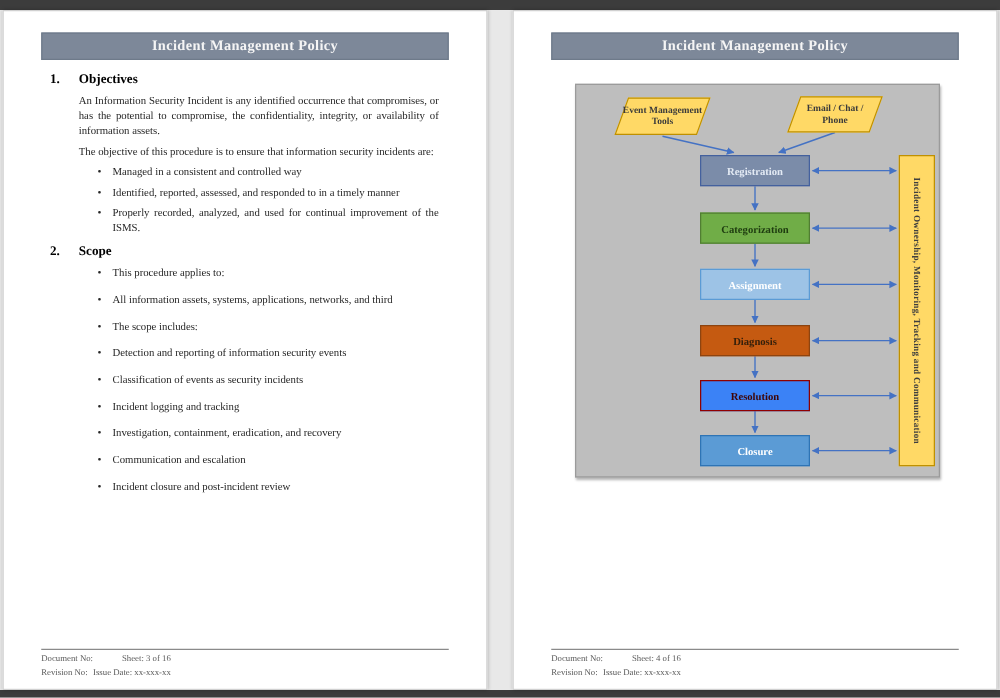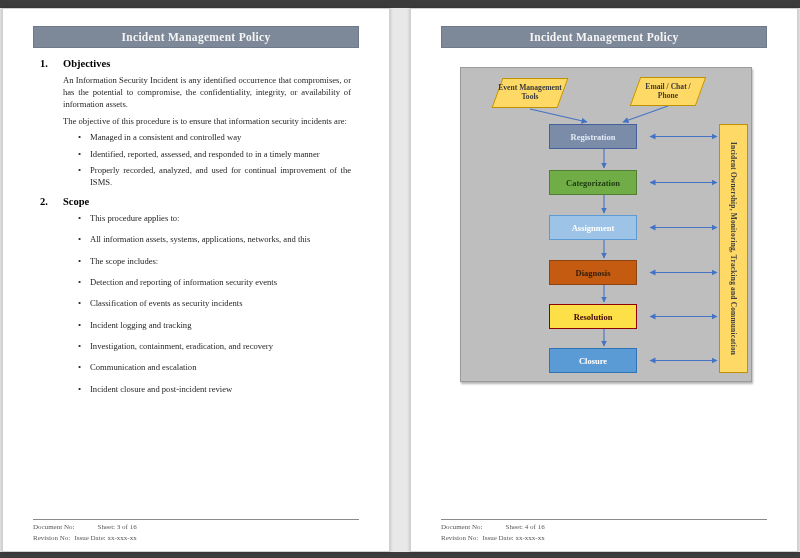--- a/index.html
+++ b/index.html
@@ -20,21 +20,21 @@
   ul.tight li { margin-bottom:4.5px; }
   ul.loose li { margin-bottom:9.5px; }
   .sec2 { margin-top:7px; }
 
   
   .footer { position:absolute; left:30px; right:30px; bottom:8px; border-top:1px solid #8a8a8a; padding-top:2px; display:flex; justify-content:flex-start; font-size:7px; color:#595959; line-height:1.5; }
   .footer .right { text-align:right; }
 
   
   .panel { position:absolute; left:49px; top:58px; width:292px; height:315px; background:#bebebe; border:1px solid #9b9b9b; box-shadow:1px 2px 2px rgba(0,0,0,.3); }
-  .flow-step { position:absolute; left:88px; width:88px; height:25px; border:1px solid; font-weight:bold; font-size:8.5px; display:flex; align-items:center; justify-content:center; text-align:right; }
+  .flow-step { position:absolute; left:99px; width:88px; height:25px; border:1px solid; font-weight:bold; font-size:8.5px; display:flex; align-items:center; justify-content:center; text-align:right; }
   .pgram { position:absolute; width:78px; height:30px; }
   .pgram .pg-bg { position:absolute; left:6px; right:6px; top:0; bottom:0; background:#FFD966; border:1px solid #BF9000; transform:skewX(-20deg); }
   .pgram .pg-label { position:absolute; inset:0; display:flex; align-items:center; justify-content:center; text-align:center; font-weight:bold; font-size:7.6px; line-height:1.15; color:#3b3b3b; padding:1px 6px; }
   .sidebar-bar { position:absolute; left:258px; top:56px; width:29px; height:249px; background:#FFD966; border:1px solid #BF9000; display:flex; align-items:center; justify-content:center; }
   .sidebar-bar span { writing-mode:vertical-rl; font-weight:bold; font-size:7.4px; color:#3f3f3f; letter-spacing:.2px; white-space:nowrap; }
   svg.arrows { position:absolute; inset:0; width:100%; height:100%; }
 </style>
 </head>
 <body>
 
@@ -55,21 +55,21 @@
         <li>Identified, reported, assessed, and responded to in a timely manner</li>
         <li>Properly recorded, analyzed, and used for continual improvement of the ISMS.</li>
       </ul>
 
       <div class="sec-head sec2">
         <span class="sec-num">2.</span>
         <span>Scope</span>
       </div>
       <ul class="bullets loose">
         <li>This procedure applies to:</li>
-        <li>All information assets, systems, applications, networks, and this</li>
+        <li>All information assets, systems, applications, networks, and third</li>
         <li>The scope includes:</li>
         <li>Detection and reporting of information security events</li>
         <li>Classification of events as security incidents</li>
         <li>Incident logging and tracking</li>
         <li>Investigation, containment, eradication, and recovery</li>
         <li>Communication and escalation</li>
         <li>Incident closure and post-incident review</li>
       </ul>
     </div>
 
@@ -125,21 +125,21 @@
       </div>
       <div class="pgram" style="left:168px; top:9px; height:29px;">
         <div class="pg-bg"></div>
         <div class="pg-label">Email / Chat / Phone</div>
       </div>
 
       <div class="flow-step" style="top: 56px; background: rgb(123, 140, 169); border-color: rgb(68, 97, 158); color: rgb(227, 234, 244);">Registration</div>
       <div class="flow-step" style="top: 147px; background: rgb(157, 195, 230); border-color: rgb(91, 155, 213); color: rgb(255, 255, 255);">Assignment</div>
       <div class="flow-step" style="top: 102px; background: rgb(112, 173, 71); border-color: rgb(80, 126, 50); color: rgb(30, 60, 16);">Categorization</div>
       <div class="flow-step" style="top: 192px; background: rgb(197, 90, 17); border-color: rgb(141, 68, 16); color: rgb(53, 32, 11);">Diagnosis</div>
-      <div class="flow-step" style="top: 236px; background: #fde047; border-color: rgb(144, 0, 0); color: rgb(63, 5, 5);">Resolution</div>
+      <div class="flow-step" style="top: 236px; background: #3b82f6; border-color: rgb(144, 0, 0); color: rgb(63, 5, 5);">Resolution</div>
       <div class="flow-step" style="top: 280px; background: rgb(91, 155, 213); border-color: rgb(46, 116, 181); color: rgb(255, 255, 255);">Closure</div>
 
       <div class="sidebar-bar">
         <span>Incident Ownership, Monitoring, Tracking and Communication</span>
       </div>
     </div>
 
     <div class="footer">
       <div class="left">
         <div>Document No:</div>

